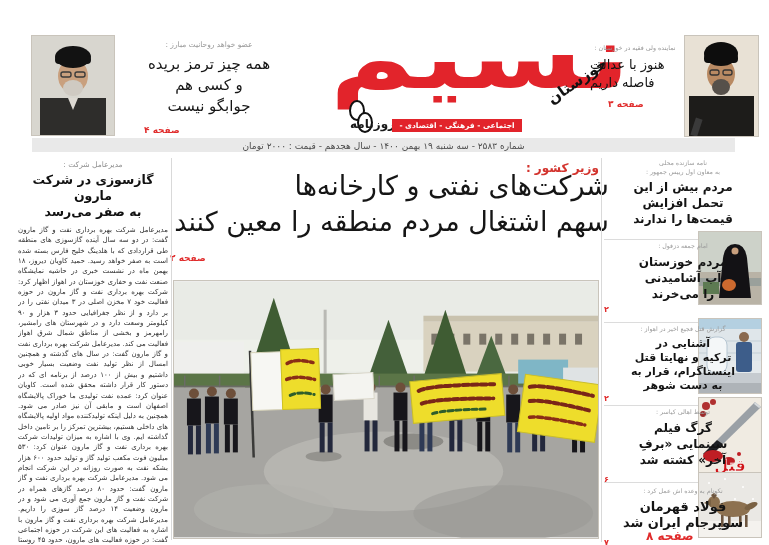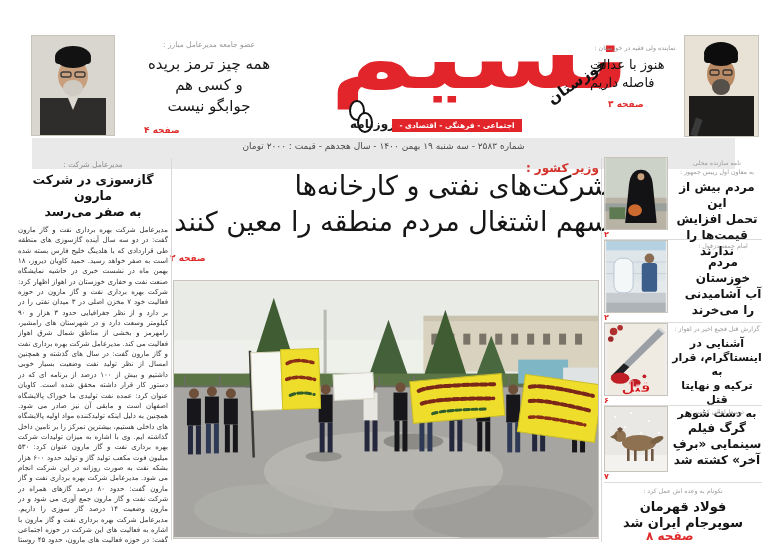--- a/index.html
+++ b/index.html
@@ -22,21 +22,21 @@
   .tl-hl{font-size:15px;line-height:21px;text-align:center;}
   .tr-hl{font-size:13px;line-height:17.5px;text-align:left;}
   
   .lead-kicker{color:#d3342e;font-size:12px;font-weight:bold;text-align:right;}
   .lead-hl{font-size:27px;line-height:36px;text-align:center;letter-spacing:-0.3px;}
   
   .la-kicker{color:#8f8f8f;font-size:7.5px;text-align:center;}
   .la-title{font-size:12.5px;line-height:16px;font-weight:bold;text-align:center;color:#111;}
   .la-body{font-size:7px;line-height:10.35px;text-align:justify;color:#2e2e2e;overflow:hidden;}
   
-  .sb-item{position:absolute;left:604px;width:158px;display:flex;flex-direction:row;gap:4px;
+  .sb-item{position:absolute;left:604px;width:158px;display:flex;flex-direction:column;gap:4px;
            border-bottom:1px solid #dcdcdc;}
   .sb-text{flex:1;text-align:center;padding-top:2px;}
   .sb-kicker{color:#9b9b9b;font-size:6.3px;line-height:8.5px;}
   .sb-hl{font-size:12px;line-height:16px;font-weight:bold;color:#141414;margin-top:3px;}
   .sb-hl.small{font-size:11px;line-height:14px;}
   .sb-imgcol{display:flex;flex-direction:column;align-items:flex-start;}
   .sb-num{color:#e02b2b;font-size:8px;font-weight:bold;align-self:flex-end;line-height:9px;}
   .vline{background:#d9d9d9;width:1px;}
 </style>
 </head>
@@ -45,37 +45,37 @@
 <div id="page">
 
   <div class="abs" style="left:330px;top:14px;width:300px;text-align:center;">
     <div class="m-title">نسیم</div>
   </div>
   <div class="abs m-region" style="left:543px;top:72px;">خوزستان</div>
   <div class="abs flourish" style="left:349px;top:100px;"></div>
   <div class="abs flourish" style="left:357px;top:112px;"></div>
   <div class="abs m-word" style="left:350px;top:117px;">روزنامه</div>
   <div class="abs m-strip" style="left:392px;top:119px;width:130px;height:13px;">اجتماعی - فرهنگی - اقتصادی - ورزشی</div>
-  <div class="abs datebar" style="left:32px;top:138px;width:703px;height:31px;">شماره ۲۵۸۳ - سه شنبه ۱۹ بهمن ۱۴۰۰ - سال هجدهم - قیمت : ۲۰۰۰ تومان</div>
+  <div class="abs datebar" style="left:32px;top:138px;width:703px;height:14px;">شماره ۲۵۸۳ - سه شنبه ۱۹ بهمن ۱۴۰۰ - سال هجدهم - قیمت : ۲۰۰۰ تومان</div>
 
   <div class="abs photoframe" style="left:31px;top:35px;width:82px;height:99px;">
     <svg width="82" height="99" viewBox="0 0 82 99">
       <rect width="82" height="99" fill="#d8d6cf"></rect>
       <rect x="8" y="62" width="66" height="37" fill="#2e2d2b"></rect>
       <polygon points="36,62 46,62 41,74" fill="#ddd9d2"></polygon>
       <ellipse cx="41" cy="40" rx="15" ry="17" fill="#c9a07e"></ellipse>
       <ellipse cx="41" cy="52" rx="10" ry="8" fill="#cfcac2"></ellipse>
       <ellipse cx="41" cy="21" rx="18" ry="11" fill="#121212"></ellipse>
       <rect x="23" y="20" width="36" height="8" rx="4" fill="#121212"></rect>
       <rect x="29" y="36" width="10" height="5" rx="2" fill="none" stroke="#3a3a3a" stroke-width="1.4"></rect>
       <rect x="43" y="36" width="10" height="5" rx="2" fill="none" stroke="#3a3a3a" stroke-width="1.4"></rect>
     </svg>
   </div>
   <div class="abs" style="left:118px;top:40px;width:182px;">
-    <div class="kicker" style="text-align:center;">عضو جامعه مدیرعامل مبارز :</div>
+    <div class="kicker" style="text-align:center;">عضو خواهد روحانیت مبارز :</div>
     <div class="hl tl-hl" style="margin-top:5px;">
       <div>همه چیز ترمز بریده</div>
       <div>و کسی هم</div>
       <div>جوابگو نیست</div>
     </div>
     <div class="pageref" style="text-align:left;padding-left:26px;margin-top:8px;">صفحه ۴</div>
   </div>
 
   <div class="abs photoframe" style="left:684px;top:35px;width:73px;height:100px;">
     <svg width="73" height="100" viewBox="0 0 73 100">
@@ -300,22 +300,22 @@
     </div>
   </div>
 
   <div class="sb-item" style="top:323px;height:82px;">
     <div class="sb-text">
       <div class="sb-kicker">
         <div>گزارش قتل فجیع اخیر در اهواز :</div>
       </div>
       <div class="sb-hl small">
         <div>آشنایی در</div>
+        <div>ترکیه و نهایتا قتل</div>
         <div>اینستاگرام، قرار به</div>
-        <div>ترکیه و نهایتا قتل</div>
         <div>به دست شوهر</div>
       </div>
     </div>
     <div class="sb-imgcol">
       <svg class="photoframe" width="62" height="76" viewBox="0 0 62 76">
         <rect width="62" height="76" fill="#f0ebe2"></rect>
         <circle cx="7" cy="8" r="4" fill="#b03030"></circle>
           <circle cx="14" cy="4" r="3" fill="#b03030"></circle>
           <circle cx="4" cy="16" r="3" fill="#9c2a2a"></circle>
         <polygon points="56,4 62,9 24,46 18,42" fill="#9aa0a6"></polygon>

